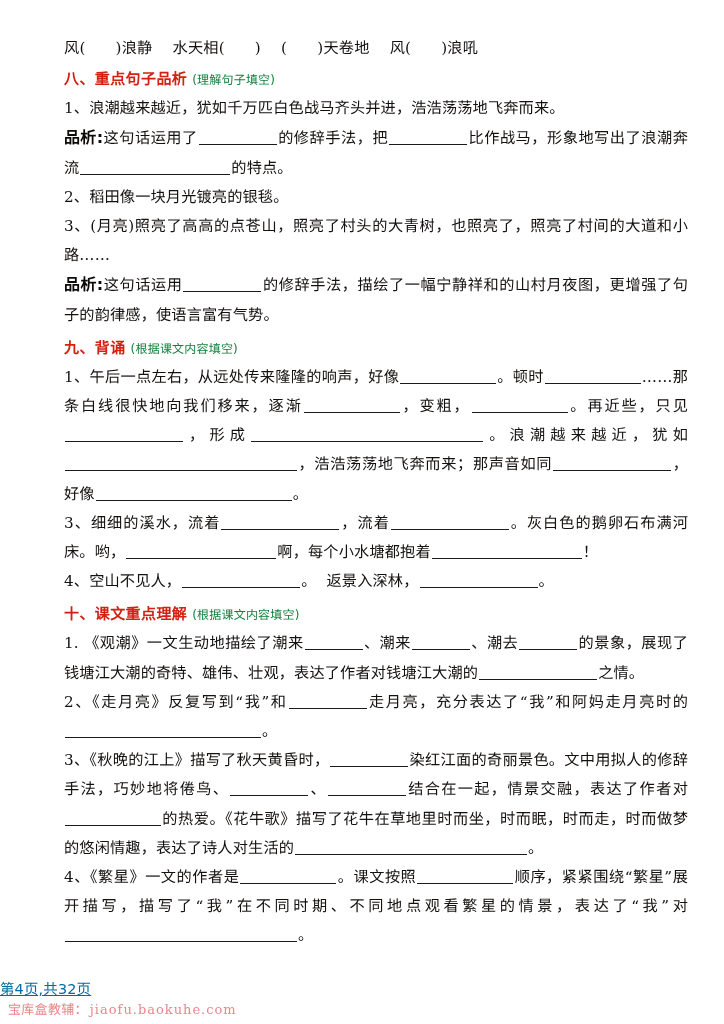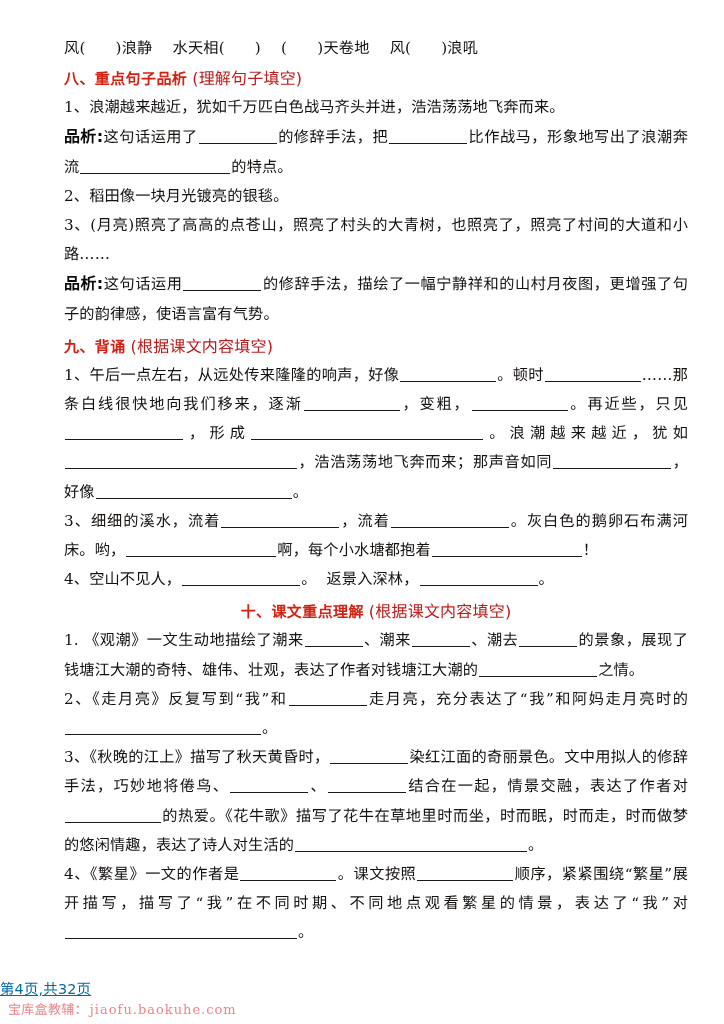--- a/index.html
+++ b/index.html
@@ -57,22 +57,22 @@
   }
   .section-head .sec-title {
     font-family: "DejaVu Sans", "Liberation Sans", sans-serif;
     font-size: 15px;
     font-weight: bold;
     color: #d32113;
     letter-spacing: 0.4px;
   }
   .section-head .sec-sub {
     font-family: "DejaVu Sans", "Liberation Sans", sans-serif;
-    font-size: 16px;
-    color: #b91c1c;
+    font-size: 12px;
+    color: #15803d;
     margin-left: 5px;
     letter-spacing: 0.2px;
   }
 
   
   .label-bold {
     font-family: "DejaVu Sans", "Liberation Sans", sans-serif;
     font-weight: bold;
     font-size: 16px;
     color: #0d0b0a;
@@ -175,21 +175,21 @@
 
 
   <div class="para">
     <span>3、</span><span>细细的溪水，流着</span><span class="blank b-l"></span><span>，流着</span><span class="blank b-l"></span><span>。灰白色的鹅卵石布满河床。哟，</span><span class="blank b-xl"></span><span>啊，每个小水塘都抱着</span><span class="blank b-xl"></span><span>！</span>
   </div>
 
   <div class="para">
     <span>4、</span><span>空山不见人，</span><span class="blank b-l"></span><span>。</span>&nbsp;&nbsp;<span>返景入深林，</span><span class="blank b-l"></span><span>。</span>
   </div>
 
-  <div class="section-head" style="margin-top:4px;text-align:center;">
+  <div class="section-head" style="margin-top:4px;">
     <span class="sec-title">十、课文重点理解</span><span class="sec-sub">(根据课文内容填空)</span>
   </div>
 
   <div class="para">
     <span>1.</span>&nbsp;<span>《观潮》一文生动地描绘了潮来</span><span class="blank b-s"></span><span>、潮来</span><span class="blank b-s"></span><span>、潮去</span><span class="blank b-s"></span><span>的景象，展现了钱塘江大潮的奇特、雄伟、壮观，表达了作者对钱塘江大潮的</span><span class="blank b-l"></span><span>之情。</span>
   </div>
 
   <div class="para">
     <span>2、</span><span>《走月亮》反复写到“我”和</span><span class="blank b-m"></span><span>走月亮，充分表达了“我”和阿妈走月亮时的</span><span class="blank b-xxl"></span><span>。</span>
   </div>

